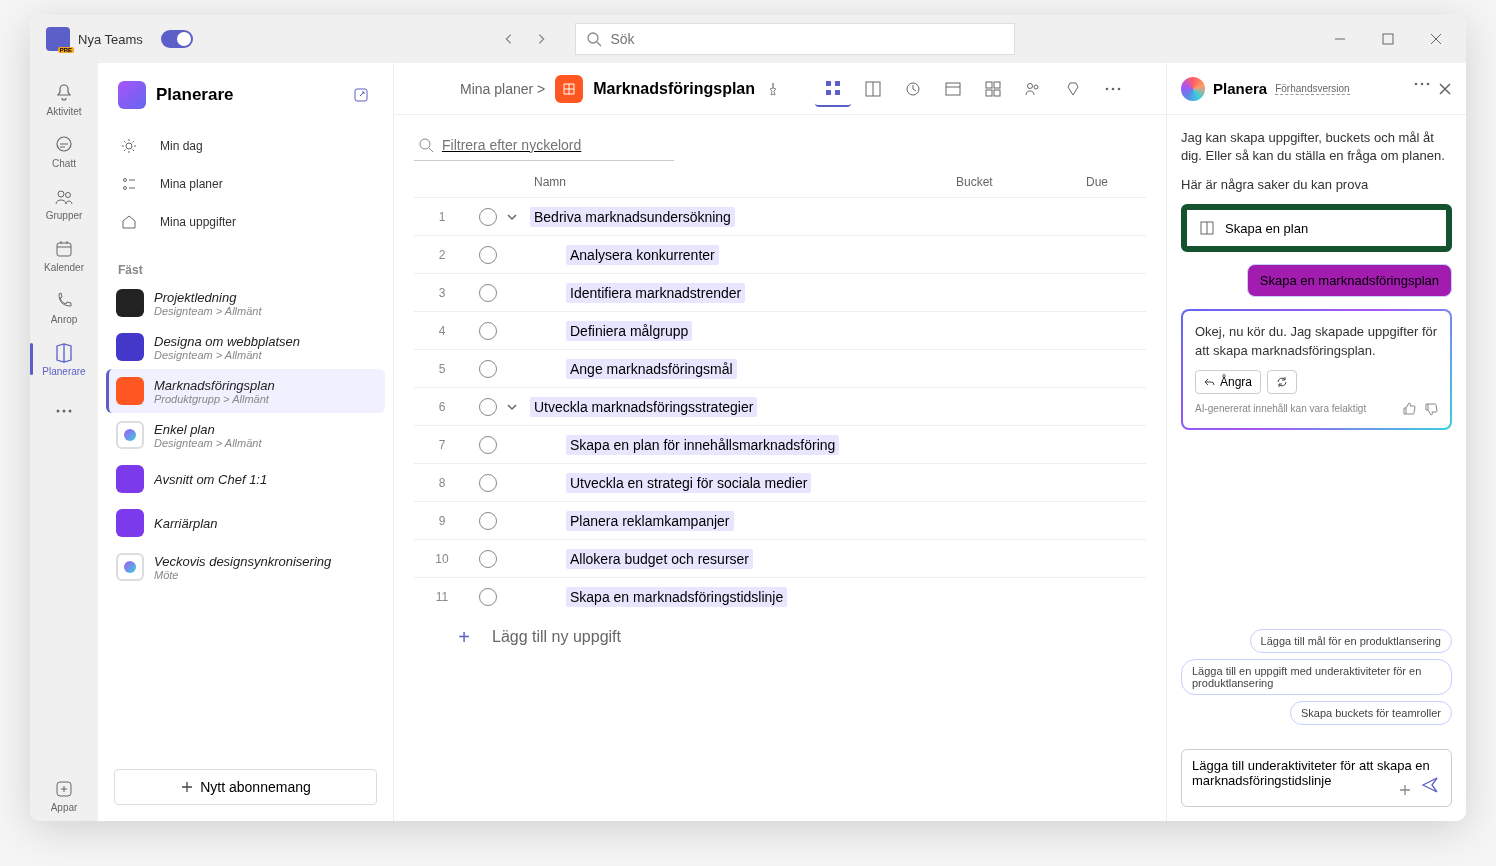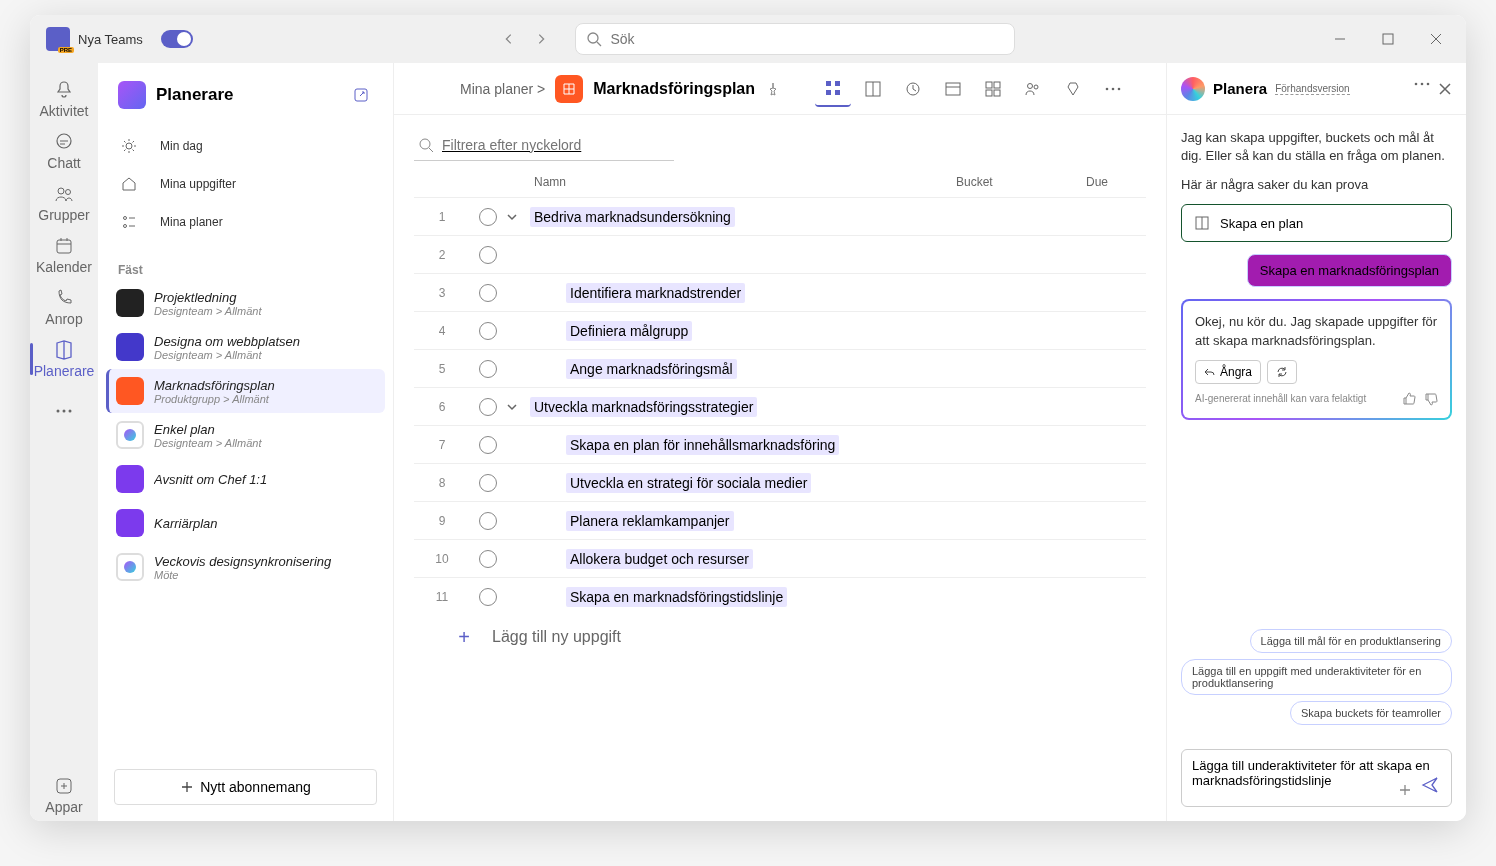--- a/index.html
+++ b/index.html
@@ -8,29 +8,29 @@
   .titlebar { height: 48px; display: flex; align-items: center; background: #f0f0f0; padding: 0 8px; }
   .title-left { display: flex; align-items: center; gap: 8px; padding-left: 8px; }
   .teams-logo { width: 24px; height: 24px; background: #5b5fc7; border-radius: 4px; position: relative; }
   .teams-logo::after { content:"PRE"; position:absolute; bottom:-2px; right:-4px; font-size:6px; background:#f5a623; color:#000; padding:0 2px; border-radius:2px; font-weight:bold;}
   .app-name { font-size: 13px; color: #333; }
   .toggle { width: 32px; height: 18px; background: #5b5fc7; border-radius: 9px; margin-left: 10px; position: relative; }
   .toggle::after { content:""; position:absolute; right:2px; top:2px; width:14px; height:14px; background:#fff; border-radius:50%; }
   .title-center { flex:1; display:flex; align-items:center; justify-content:center; gap:8px;}
   .nav-arrows { display:flex; gap:4px; margin-right:12px;}
   .nav-arrow { width:28px; height:28px; display:flex; align-items:center; justify-content:center; color:#888; cursor:pointer; border-radius:4px;}
-  .searchbox { width: 440px; height: 32px; background: #fff; border:1px solid #ddd; border-radius: 8px; display:flex; align-items:center; padding:0 10px; gap:8px;}
+  .searchbox { width: 440px; height: 32px; background: #fff; border:1px solid #ddd; border-radius: 0; display:flex; align-items:center; padding:0 10px; gap:8px;}
   .searchbox input { border:none; outline:none; flex:1; font-size:14px; color:#666;}
   .title-right { display:flex; gap:4px;}
   .win-btn { width:44px; height:30px; display:flex; align-items:center; justify-content:center; color:#666; cursor:pointer;}
   .body { flex:1; display:flex; overflow:hidden;}
 
   
   .rail { width: 68px; background:#f0f0f0; display:flex; flex-direction:column; align-items:center; padding-top:10px;}
-  .rail-item { width:60px; height:52px; display:flex; flex-direction:column; align-items:center; justify-content:center; gap:2px; color:#666; cursor:pointer; border-radius:4px; font-size:14px;}
+  .rail-item { width:60px; height:52px; display:flex; flex-direction:column; align-items:center; justify-content:center; gap:2px; color:#666; cursor:pointer; border-radius:4px; font-size:10px;}
   .rail-item.selected { color:#5b5fc7; position:relative;}
   .rail-item.selected::before { content:""; position:absolute; left:-4px; top:10px; bottom:10px; width:3px; background:#5b5fc7; border-radius:2px;}
   .rail-icon { width:22px; height:22px; display:flex; align-items:center; justify-content:center;}
   .rail-spacer { flex:1;}
 
   
   .leftpanel { width: 296px; background:#fff; border-right:1px solid #eee; display:flex; flex-direction:column;}
   .lp-head { display:flex; align-items:center; padding:18px 20px 8px; gap:10px;}
   .planner-logo { width:28px; height:28px; background:linear-gradient(135deg,#a855f7,#6366f1); border-radius:6px;}
   .lp-title { font-size:17px; font-weight:600; flex:1;}
@@ -86,21 +86,21 @@
   
   .copilot { width: 300px; border-left:1px solid #eee; display:flex; flex-direction:column; background:#fff;}
   .cp-head { height:52px; display:flex; align-items:center; padding:0 14px; gap:8px; border-bottom:1px solid #eee;}
   .cp-logo { width:24px; height:24px; border-radius:50%; background: conic-gradient(#ff5e62,#ff9966,#36d1dc,#5b86e5,#a855f7,#ff5e62);}
   .cp-title { font-size:15px; font-weight:600;}
   .cp-badge { font-size:10px; color:#666; border-bottom:1px dashed #999;}
   .cp-head-r { margin-left:auto; display:flex; gap:8px; color:#666;}
   .cp-body { flex:1; overflow:auto; padding:14px; display:flex; flex-direction:column; gap:12px; font-size:13px;}
   .cp-intro { color:#333; line-height:1.4;}
   .cp-try { color:#333; font-size:13px;}
-  .cp-sugg { border:1px solid #14532d; border-radius:6px; padding:10px 12px; display:flex; align-items:center; gap:10px; cursor:pointer;}
+  .cp-sugg { border:6px solid #14532d; border-radius:6px; padding:10px 12px; display:flex; align-items:center; gap:10px; cursor:pointer;}
   .cp-user-msg { align-self:flex-end; background:#a21caf; border:1px solid #c7d0ff; border-radius:8px; padding:8px 12px; font-size:13px;}
   .cp-ai-wrap { border-radius:8px; padding:2px; background:linear-gradient(135deg,#6366f1,#a855f7,#36d1dc);}
   .cp-ai-inner { background:#fff; border-radius:6px; padding:12px;}
   .cp-ai-text { font-size:13px; color:#333; line-height:1.4;}
   .cp-actions { display:flex; gap:6px; margin-top:10px;}
   .cp-chip { border:1px solid #ccc; border-radius:4px; padding:4px 8px; font-size:12px; display:flex; align-items:center; gap:4px; cursor:pointer;}
   .cp-disclaimer { font-size:10px; color:#888; margin-top:8px; display:flex; align-items:center;}
   .cp-thumbs { margin-left:auto; display:flex; gap:8px; color:#888;}
   .cp-pills { display:flex; flex-direction:column; gap:6px; align-items:flex-end; margin-top:auto;}
   .cp-pill { border:1px solid #c7d0ff; border-radius:14px; padding:5px 10px; font-size:11px; cursor:pointer; color:#444; background:#fff;}
@@ -254,34 +254,34 @@
               <svg width="16" height="16" viewBox="0 0 16 16">
                 <circle cx="8" cy="8" r="3" stroke="#666" fill="none"></circle>
                 <path d="M8 1v2M8 13v2M1 8h2M13 8h2M3 3l1.5 1.5M11.5 11.5L13 13M13 3l-1.5 1.5M4.5 11.5L3 13" stroke="#666"></path>
               </svg>
             </div>
           <span>Min dag</span>
         </div>
         <div class="lp-item">
           <div class="lp-icon">
               <svg width="16" height="16" viewBox="0 0 16 16">
-                <path d="M2 7l6-5 6 5v7H2z" stroke="#666" fill="none"></path>
-              </svg>
-            </div>
-          <span>Mina uppgifter</span>
+                <circle cx="4" cy="4" r="1.5" stroke="#666" fill="none"></circle>
+                <circle cx="4" cy="12" r="1.5" stroke="#666" fill="none"></circle>
+                <path d="M8 4h6M8 12h6" stroke="#666"></path>
+              </svg>
+            </div>
+          <span>Mina planer</span>
         </div>
         <div class="lp-item">
           <div class="lp-icon">
               <svg width="16" height="16" viewBox="0 0 16 16">
-                <circle cx="4" cy="4" r="1.5" stroke="#666" fill="none"></circle>
-                <circle cx="4" cy="12" r="1.5" stroke="#666" fill="none"></circle>
-                <path d="M8 4h6M8 12h6" stroke="#666"></path>
-              </svg>
-            </div>
-          <span>Mina planer</span>
+                <path d="M2 7l6-5 6 5v7H2z" stroke="#666" fill="none"></path>
+              </svg>
+            </div>
+          <span>Mina uppgifter</span>
         </div>
       </div>
       <div class="lp-section">Fäst</div>
       <div class="pinned" id="pinned-list">
           <div class="pin-item">
             <div class="pin-badge" style="background:#222"></div>
     <div class="pin-text">
               <div class="pin-title">Projektledning</div>
               <div class="pin-sub">Designteam &gt; Allmänt</div>
             </div>
@@ -440,20 +440,21 @@
               </svg>
             </div>
     <div class="task-name"><span>Bedriva marknadsundersökning</span></div>
           </div>
           <div class="task-row sub">
             <div class="num">2</div>
     <div class="chk">
               <div class="chk-circle"></div>
             </div>
     <div class="exp"></div>
+    <div class="task-name"><span>Analysera konkurrenter</span></div>
           </div>
           <div class="task-row sub">
             <div class="num">3</div>
     <div class="chk">
               <div class="chk-circle"></div>
             </div>
     <div class="exp"></div>
     <div class="task-name"><span>Identifiera marknadstrender</span></div>
           </div>
           <div class="task-row sub">

